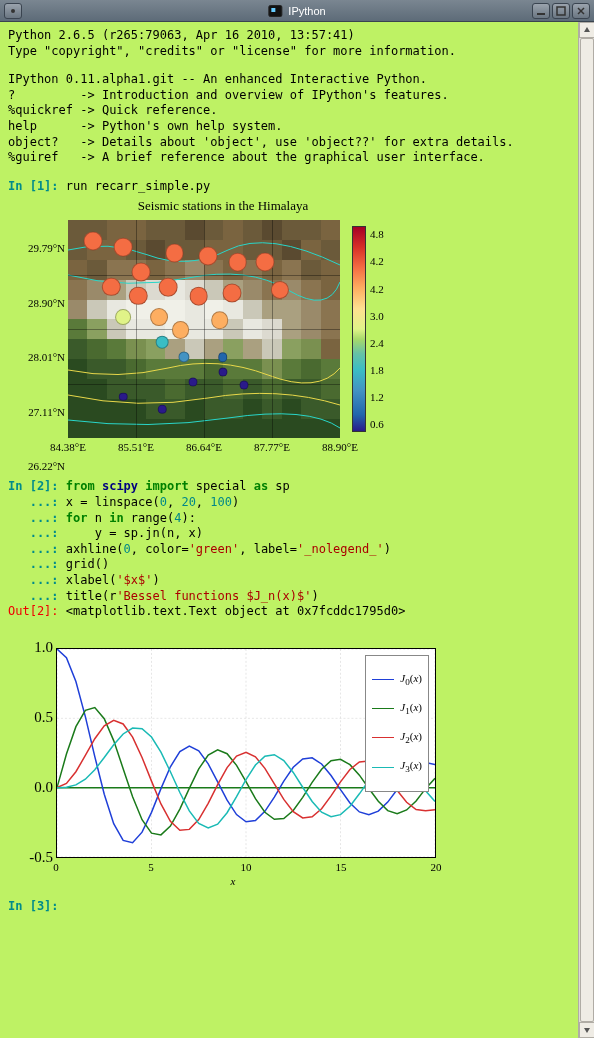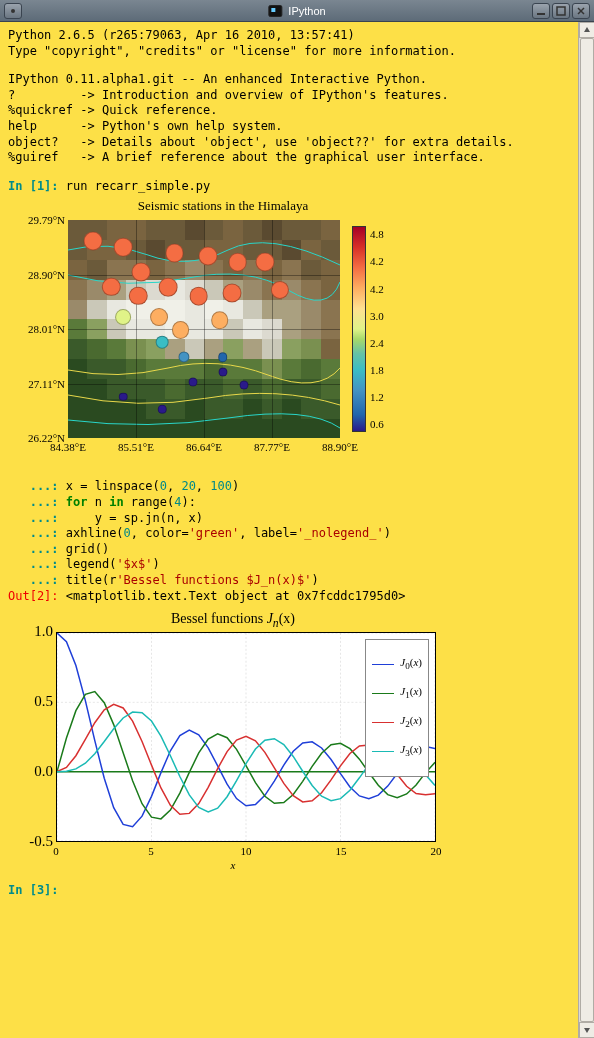--- a/index.html
+++ b/index.html
@@ -75,21 +75,21 @@
 
   .content-wrap {
     position: relative;
     background: #fff;
     width: 100%;
     height: calc(100% - 22px);
   }
   .content {
     position: absolute;
     left: 0; top: 0; right: 16px; bottom: 0;
-    background: #fde047;
+    background: #bef264;
     padding: 6px 11px 6px 8px;
     overflow: hidden;
     color: #000;
     line-height: 1.3;
   }
   .scrollbar {
     position: absolute;
     right: 0; top: 0;
     width: 16px;
     height: 100%;
@@ -162,21 +162,21 @@
     position: absolute;
     fill: none;
     stroke-width: 1;
   }
   .plot1-ytick, .plot1-xtick {
     position: absolute;
     font-family: serif;
     font-size: 11px;
     color: #000;
   }
-  .plot1-ytick { right: 373px; text-align: right; transform: translateY(-50%); }
+  .plot1-ytick { right: 373px; text-align: right; transform: translateY(-50%); margin-top: 28px; }
   .plot1-xtick { top: 242px; transform: translateX(-50%); }
   .colorbar {
     position: absolute;
     left: 344px;
     top: 28px;
     width: 14px;
     height: 206px;
     border: 1px solid #333;
     background: linear-gradient(to bottom,
       #a50026 0%, #d73027 10%, #f46d43 20%, #fdae61 30%, #fee090 40%,
@@ -537,33 +537,31 @@
         <div class="cbar-tick" style="top: 90.2857px;">4.2</div>
         <div class="cbar-tick" style="top: 117.429px;">3.0</div>
         <div class="cbar-tick" style="top: 144.571px;">2.4</div>
         <div class="cbar-tick" style="top: 171.714px;">1.8</div>
         <div class="cbar-tick" style="top: 198.857px;">1.2</div>
         <div class="cbar-tick" style="top: 226px;">0.6</div>
       </div>
 
 <div class="line blank"></div>
 
+<div class="line"><span class="darkcyan">In [2]: </span><span class="green">from</span><span class="navy"> scipy </span><span class="green">import</span><span> special </span><span class="green">as</span><span> sp</span></div>
 <div class="line"><span class="darkcyan">   ...: </span><span>x = linspace(</span><span class="cyan">0</span><span>, </span><span class="cyan">20</span><span>, </span><span class="cyan">100</span><span>)</span></div>
 <div class="line"><span class="darkcyan">   ...: </span><span class="green">for</span><span> n </span><span class="green">in</span><span> range(</span><span class="cyan">4</span><span>):</span></div>
 <div class="line"><span class="darkcyan">   ...: </span><span>    y = sp.jn(n, x)</span></div>
 <div class="line"><span class="darkcyan">   ...: </span><span>axhline(</span><span class="cyan">0</span><span>, color=</span><span class="red">'green'</span><span>, label=</span><span class="red">'_nolegend_'</span><span>)</span></div>
 <div class="line"><span class="darkcyan">   ...: </span><span>grid()</span></div>
-<div class="line"><span class="darkcyan">   ...: </span><span>legend(</span><span class="red">'$x$'</span><span>)</span></div>
+<div class="line"><span class="darkcyan">   ...: </span><span>xlabel(</span><span class="red">'$x$'</span><span>)</span></div>
 <div class="line"><span class="darkcyan">   ...: </span><span>title(r</span><span class="red">'Bessel functions $J_n(x)$'</span><span>)</span></div>
 <div class="line"><span class="brightred">Out[2]: </span><span>&lt;matplotlib.text.Text object at 0x7fcddc1795d0&gt;</span></div>
 
 <div class="plot2">
-  <div class="plot2-title">
-    <span>Bessel functions </span><i>J</i><sub style="font-style:italic">n</sub><span>(x)</span>
-  </div>
   <div class="plot2-axes">
     <svg class="plot2-svg" viewBox="0 0 380 210" preserveAspectRatio="none">
       <g stroke="#ccc" stroke-width="0.5" stroke-dasharray="2,2">
         <line x1="0" y1="0" x2="380" y2="0"></line>
         <line x1="0" y1="70" x2="380" y2="70"></line>
         <line x1="0" y1="140" x2="380" y2="140"></line>
         <line x1="0" y1="210" x2="380" y2="210"></line>
         <line x1="0" y1="0" x2="0" y2="210"></line>
         <line x1="95" y1="0" x2="95" y2="210"></line>
         <line x1="190" y1="0" x2="190" y2="210"></line>

